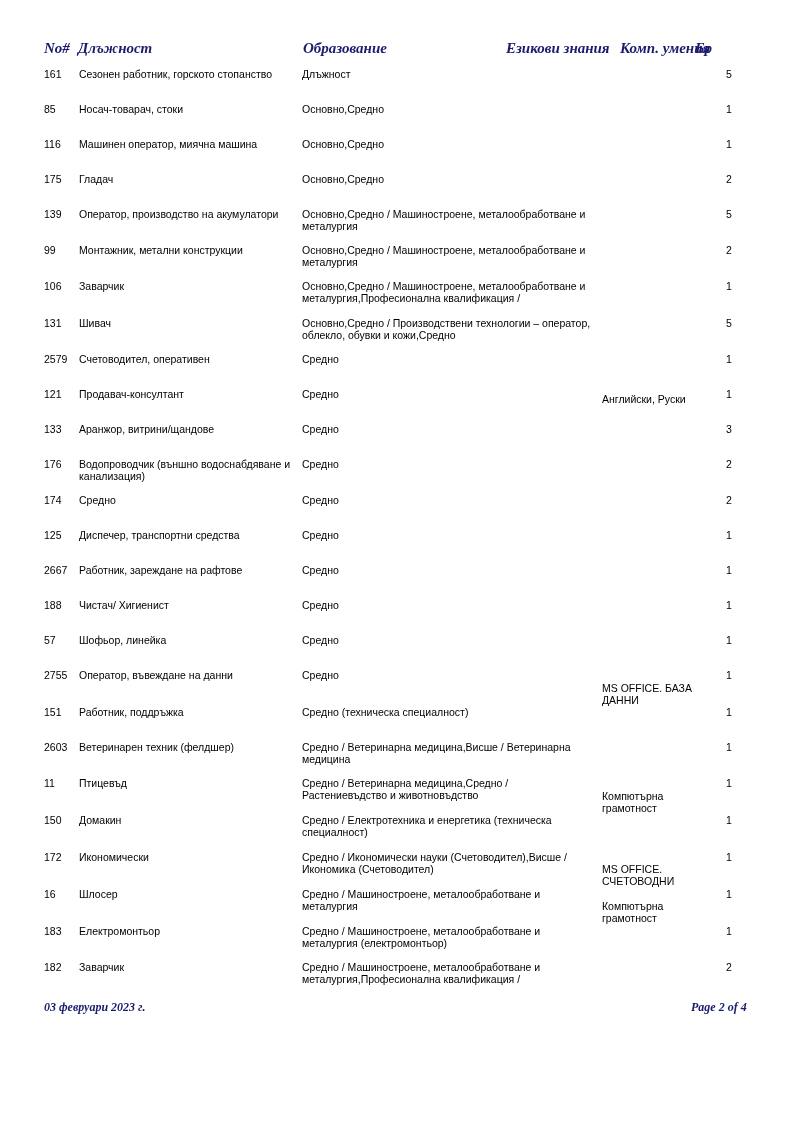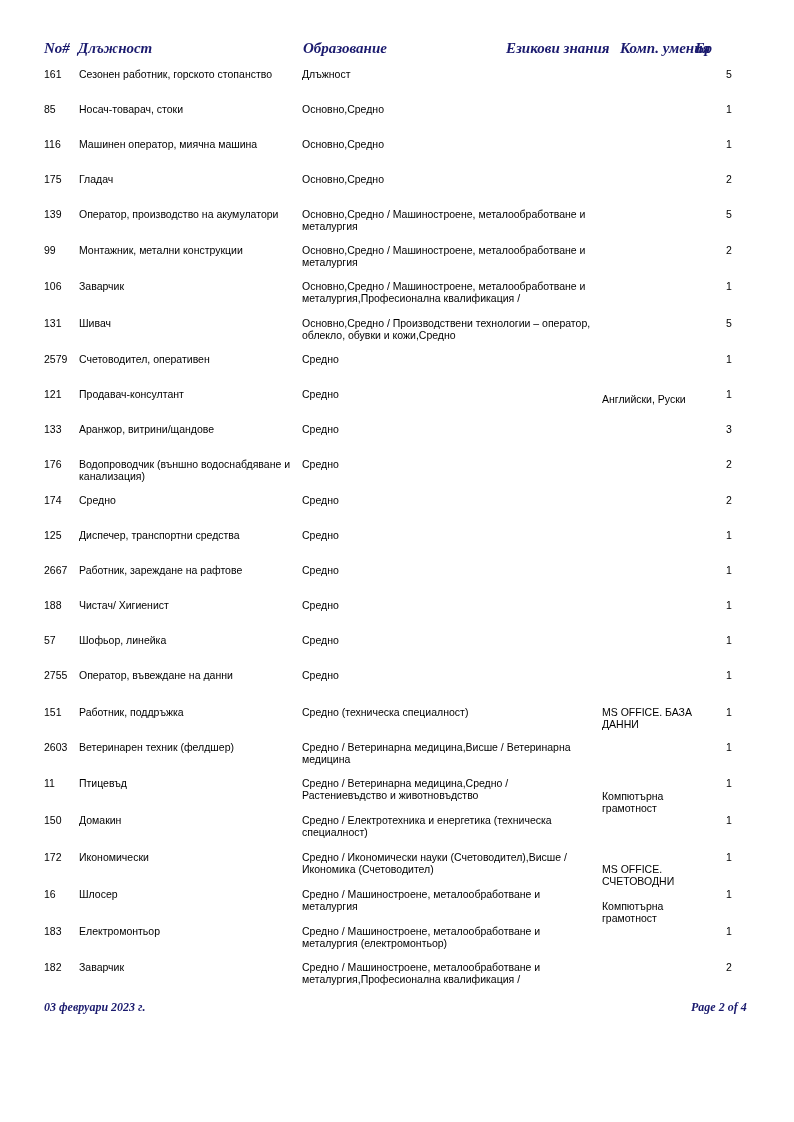--- a/index.html
+++ b/index.html
@@ -201,19 +201,19 @@
   <span class="c c-cnt">1</span>
 </div>
 <div class="row" style="top:961px;">
   <span class="c c-no">182</span>
   <span class="c c-pos">Заварчик</span>
   <span class="c c-edu">Средно / Машиностроене, металообработване и металургия,Професионална квалификация /</span>
   <span class="c c-lang"></span>
   <span class="c c-cnt">2</span>
 </div>
 
-<div class="skill" style="top:682px;margin-top:24px;">MS OFFICE. БАЗА ДАННИ</div>
+<div class="skill" style="top:682px;">MS OFFICE. БАЗА ДАННИ</div>
 <div class="skill" style="top:790px;">Компютърна грамотност</div>
 <div class="skill" style="top:863px;">MS OFFICE. СЧЕТОВОДНИ</div>
 <div class="skill" style="top:900px;">Компютърна грамотност</div>
 
 <div class="footer" style="left:44px;text-align:right;">03 февруари 2023 г.</div>
 <div class="footer" style="left:691px;">Page 2 of 4</div>
 
 </body></html>

